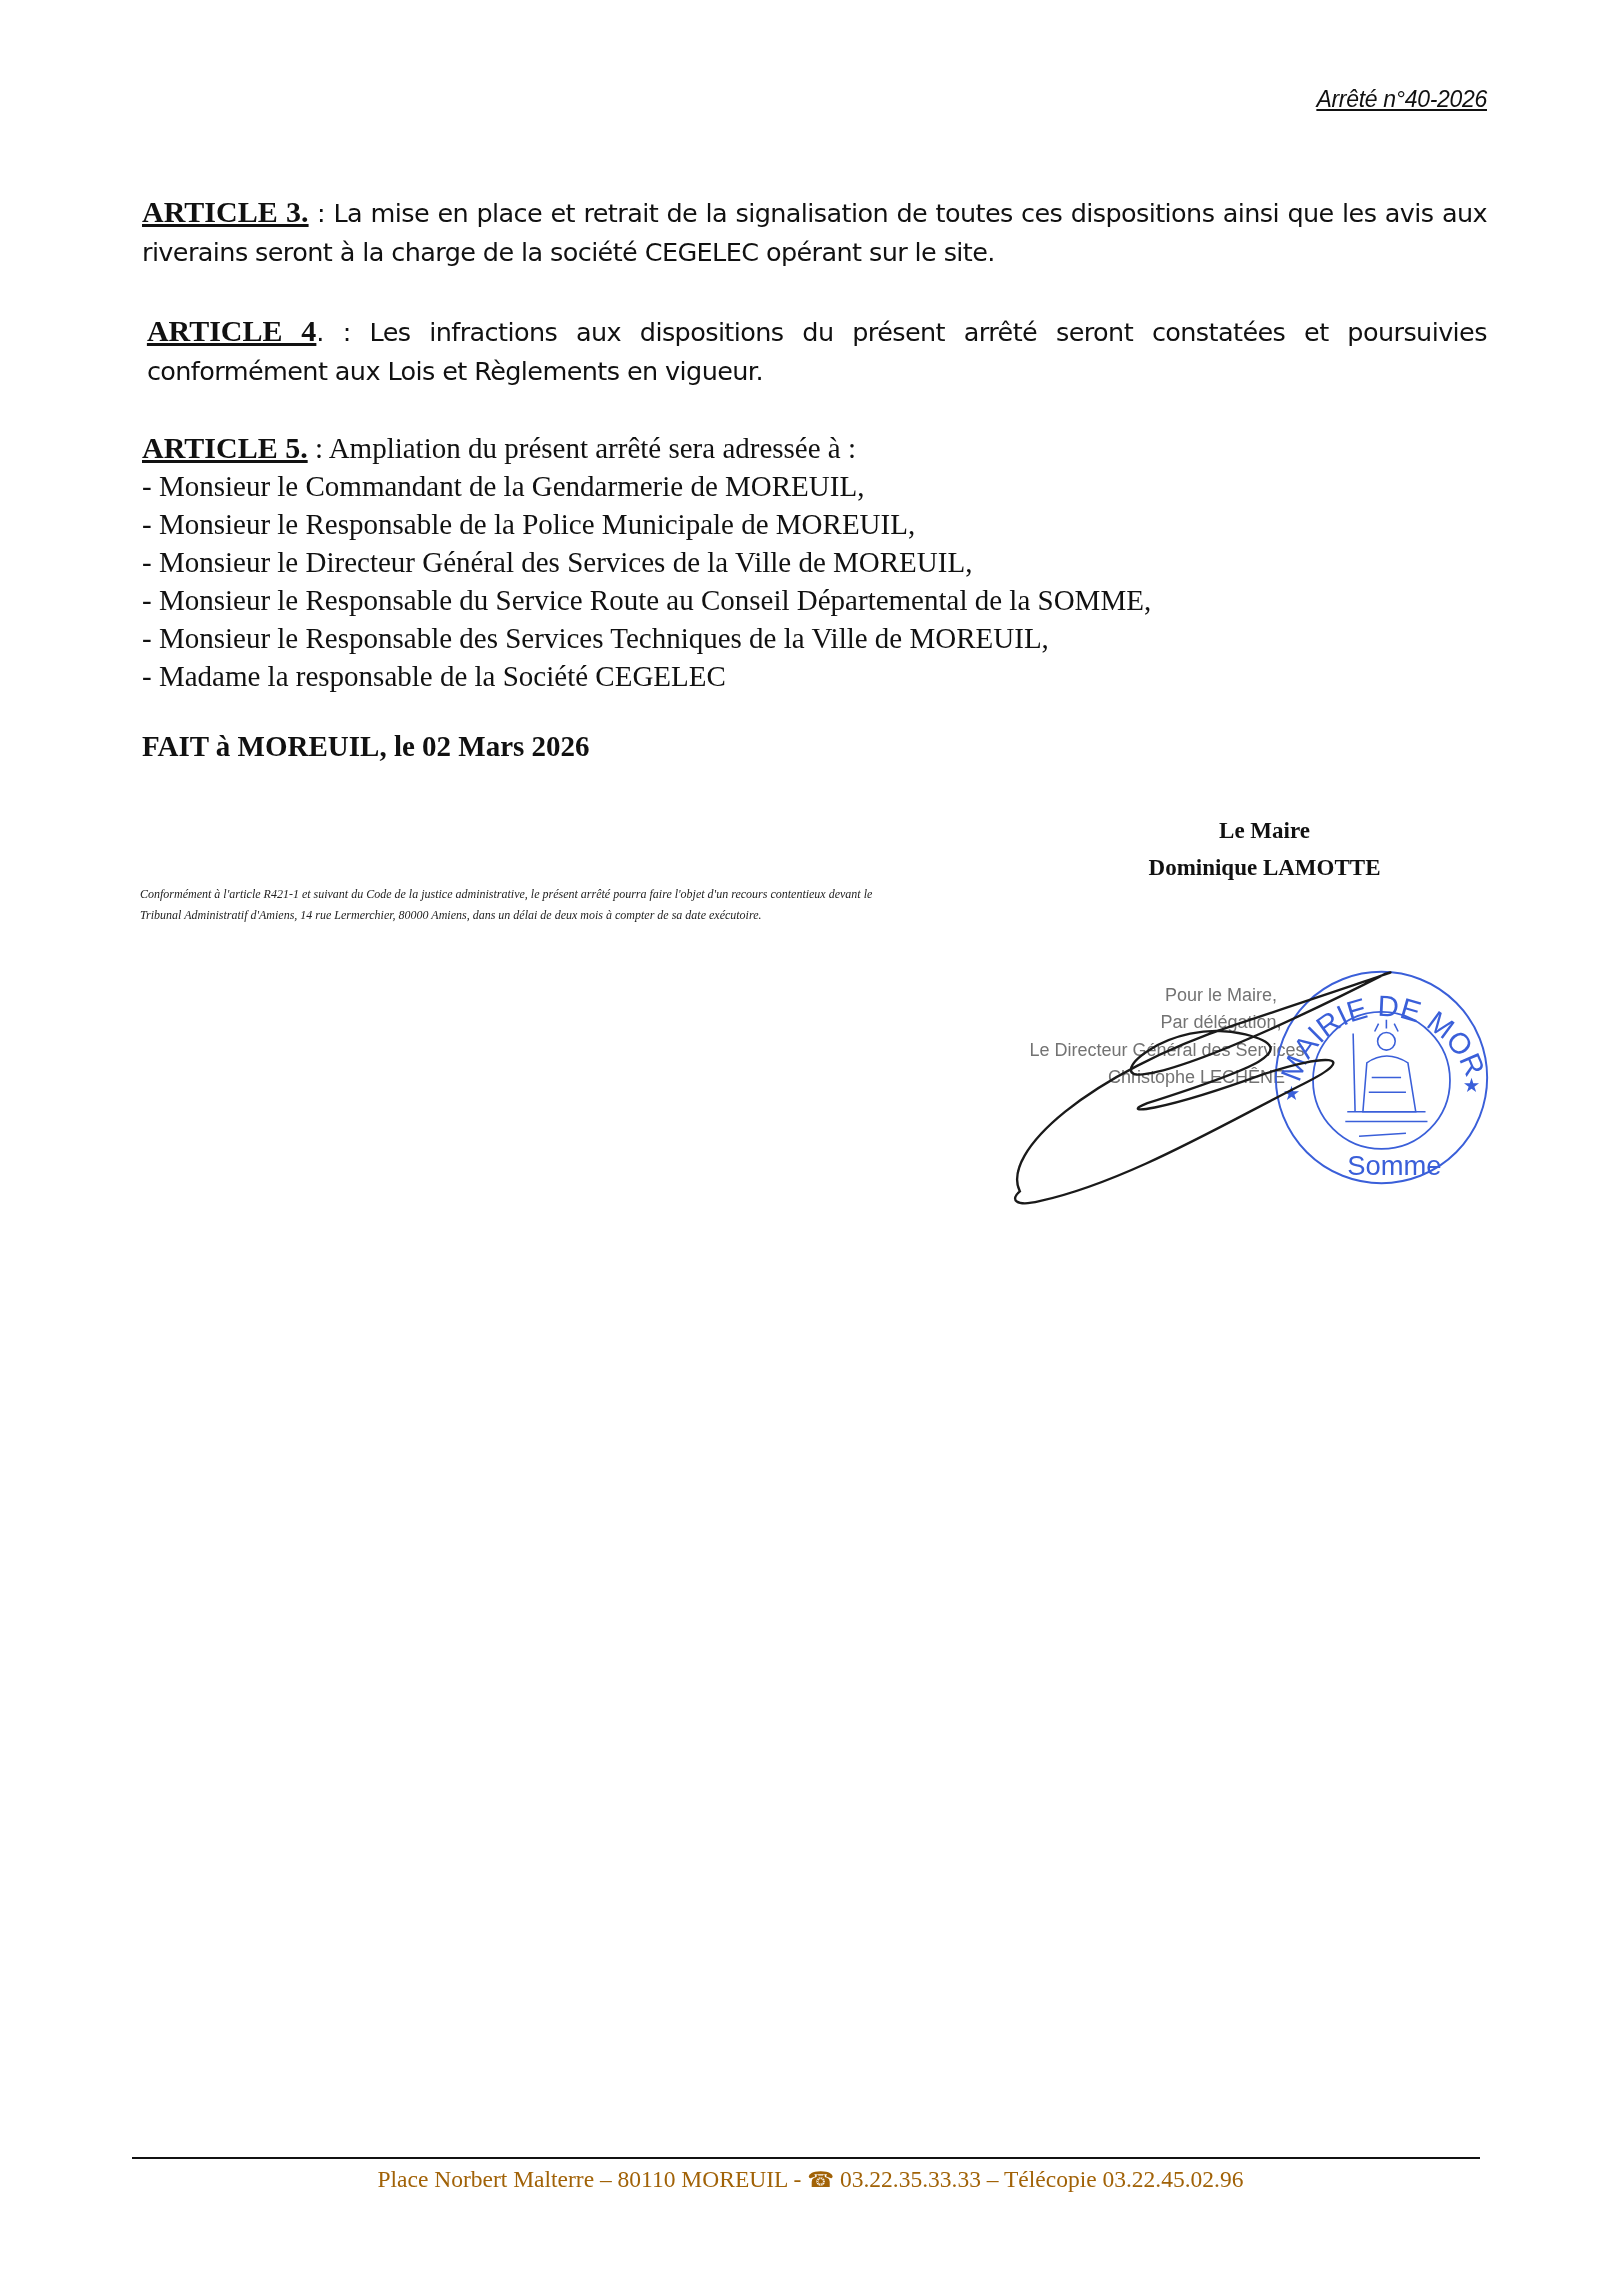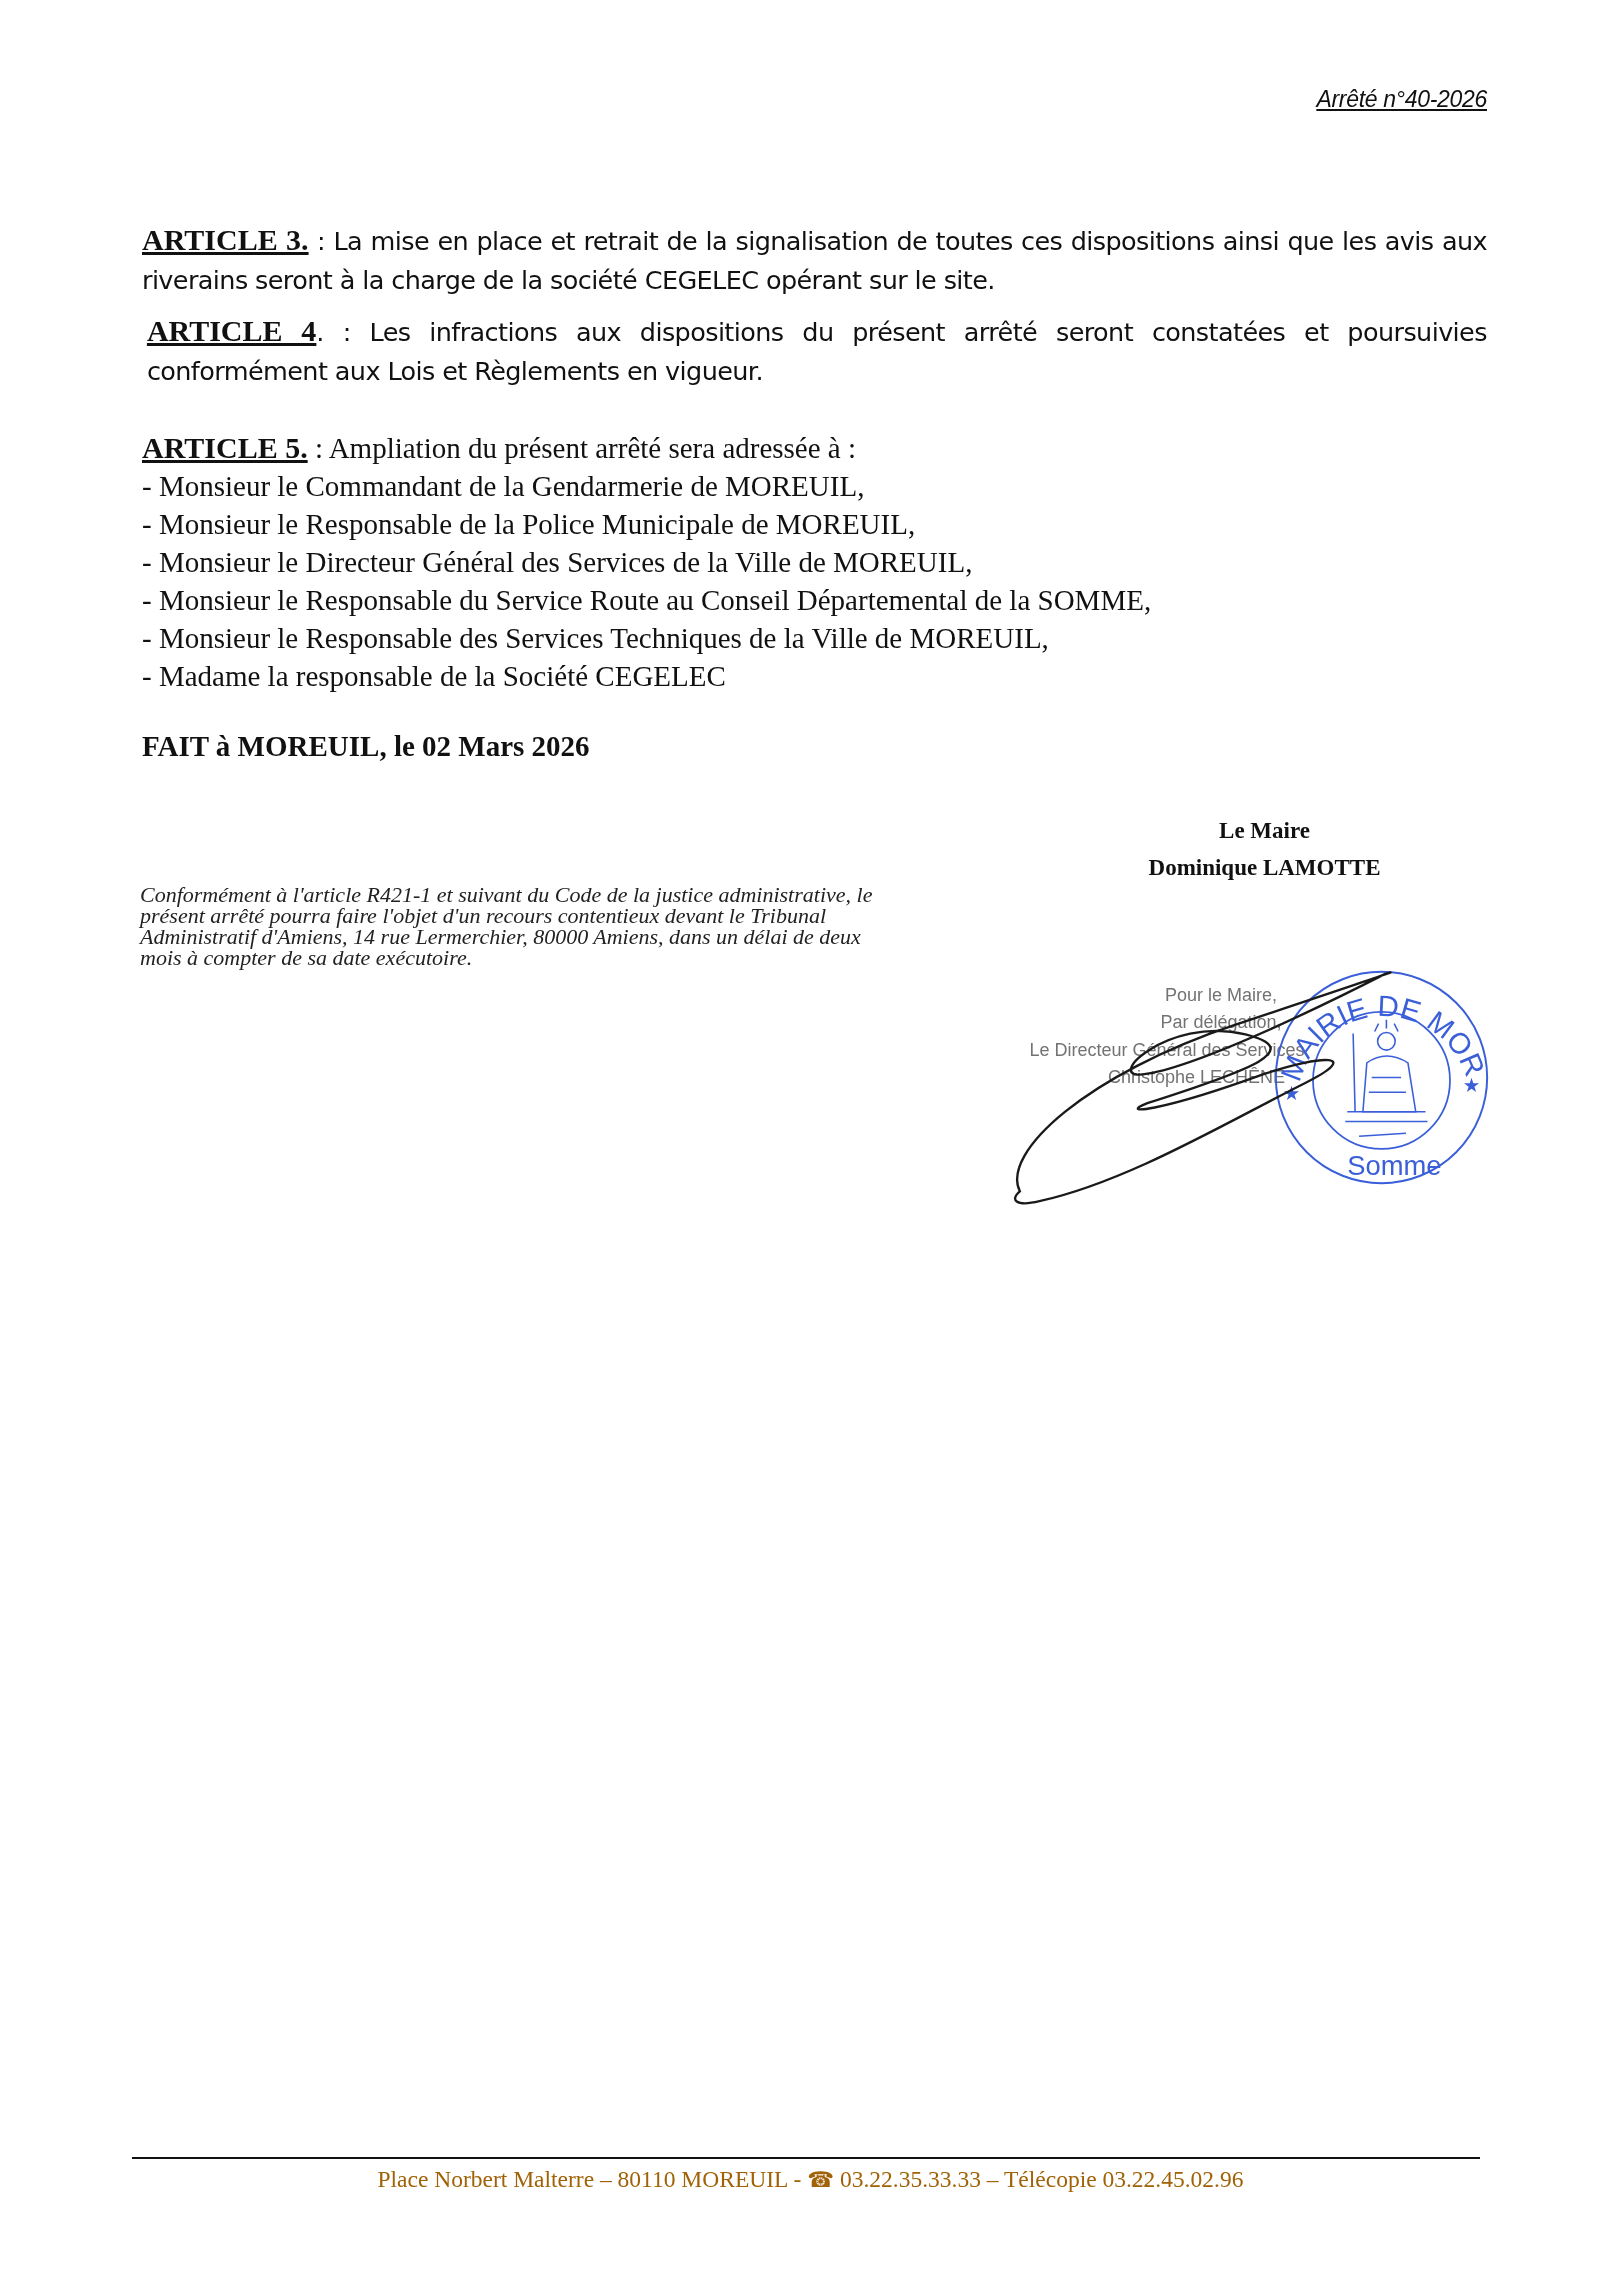--- a/index.html
+++ b/index.html
@@ -33,21 +33,21 @@
       font-family: "Liberation Serif", serif; font-weight: bold; font-size: 29px;
     }
     .mayor {
       position: absolute; left: 1088px; top: 812px; width: 353px;
       text-align: center;
       font-family: "Liberation Serif", serif; font-weight: bold; font-size: 23px;
       line-height: 37px;
     }
     .legal {
       position: absolute; left: 140px; top: 884px; width: 755px;
-      font-family: "Liberation Serif", serif; font-style: italic; font-size: 22px;
+      font-family: "Liberation Serif", serif; font-style: italic; font-size: 12px;
       line-height: 21px; color: #222;
     }
     .deleg {
       position: absolute; left: 961px; top: 982px; width: 412px;
       text-align: center;
       font-family: "Liberation Sans", sans-serif; font-size: 18px; line-height: 27.4px;
       color: #737373;
     }
     .stamp { position: absolute; left: 1269px; top: 965px; width: 225px; height: 225px; }
     .signature { position: absolute; left: 1010px; top: 956px; width: 412px; height: 255px; pointer-events: none; }
@@ -60,21 +60,21 @@
     }
     .phone-icon { font-size: 21.6px; }
   </style>
 </head>
 <body>
 
 <div>
 
   <div class="ref">Arrêté n°40-2026</div>
 
-  <div class="article" style="top:192px;margin-top:28px;">
+  <div class="article" style="top:192px;">
     <span class="art-label">ARTICLE 3.</span><span> : </span><span>La mise en place et retrait de la signalisation de toutes ces dispositions ainsi que les avis aux riverains seront à la charge de la société CEGELEC opérant sur le site.</span>
   </div>
 
   <div class="article" style="top:311px; padding-left:4.9px; width:1340px;">
     <span class="art-label">ARTICLE 4</span><span>. : </span><span>Les infractions aux dispositions du présent arrêté seront constatées et poursuivies conformément aux Lois et Règlements en vigueur.</span>
   </div>
 
   <div class="article serif-body" style="top:429px;">
     <span class="art-label">ARTICLE 5.</span><span> : </span><span>Ampliation du présent arrêté sera adressée à :</span>
     <span class="recip">- Monsieur le Commandant de la Gendarmerie de MOREUIL,</span>

